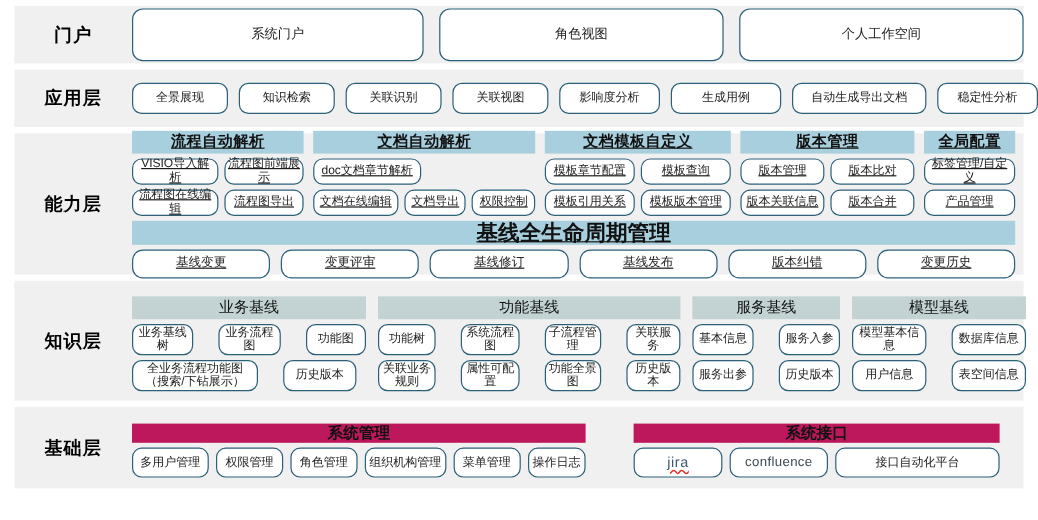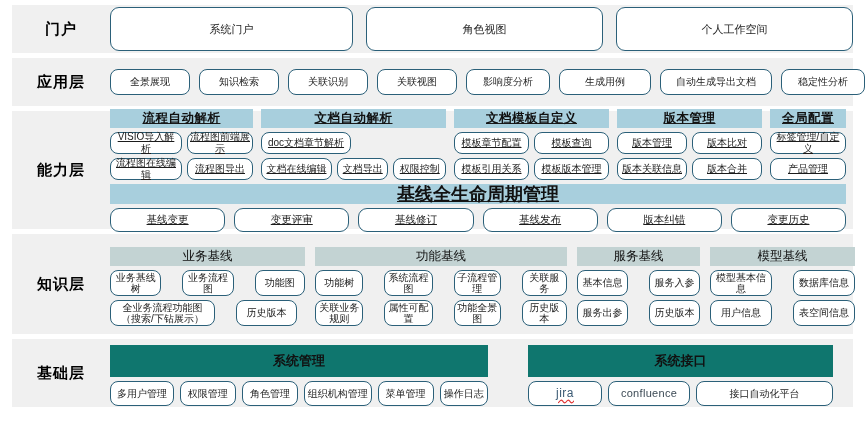--- a/index.html
+++ b/index.html
@@ -73,22 +73,22 @@
     height:19px;display:flex;align-items:center;justify-content:center;
   }
   .kn-line{display:flex;gap:21px;}
   .kn-line .pill{height:26px;}
 
   
   .inf-row{height:68px;}
   .inf-body{display:flex;gap:40px;align-items:flex-start;padding-top:5px;}
   .inf-col{display:flex;flex-direction:column;gap:4px;}
   .inf-head{
-    background:#0f766e;color:#111;font-weight:bold;font-size:13px;
-    height:32px;display:flex;align-items:center;justify-content:center;
+    background:#be185d;color:#111;font-weight:bold;font-size:13px;
+    height:16px;display:flex;align-items:center;justify-content:center;
   }
   .inf-line{display:flex;gap:6px;}
   .inf-line .pill{height:25px;}
   .jira{
     color:#3b5a74;font-size:12px;letter-spacing:.5px;
     text-decoration:underline wavy #e03030;text-underline-offset:2px;
   }
   .confl{color:#3c4a55;font-size:11px;letter-spacing:.3px;}
 </style>
 </head>

